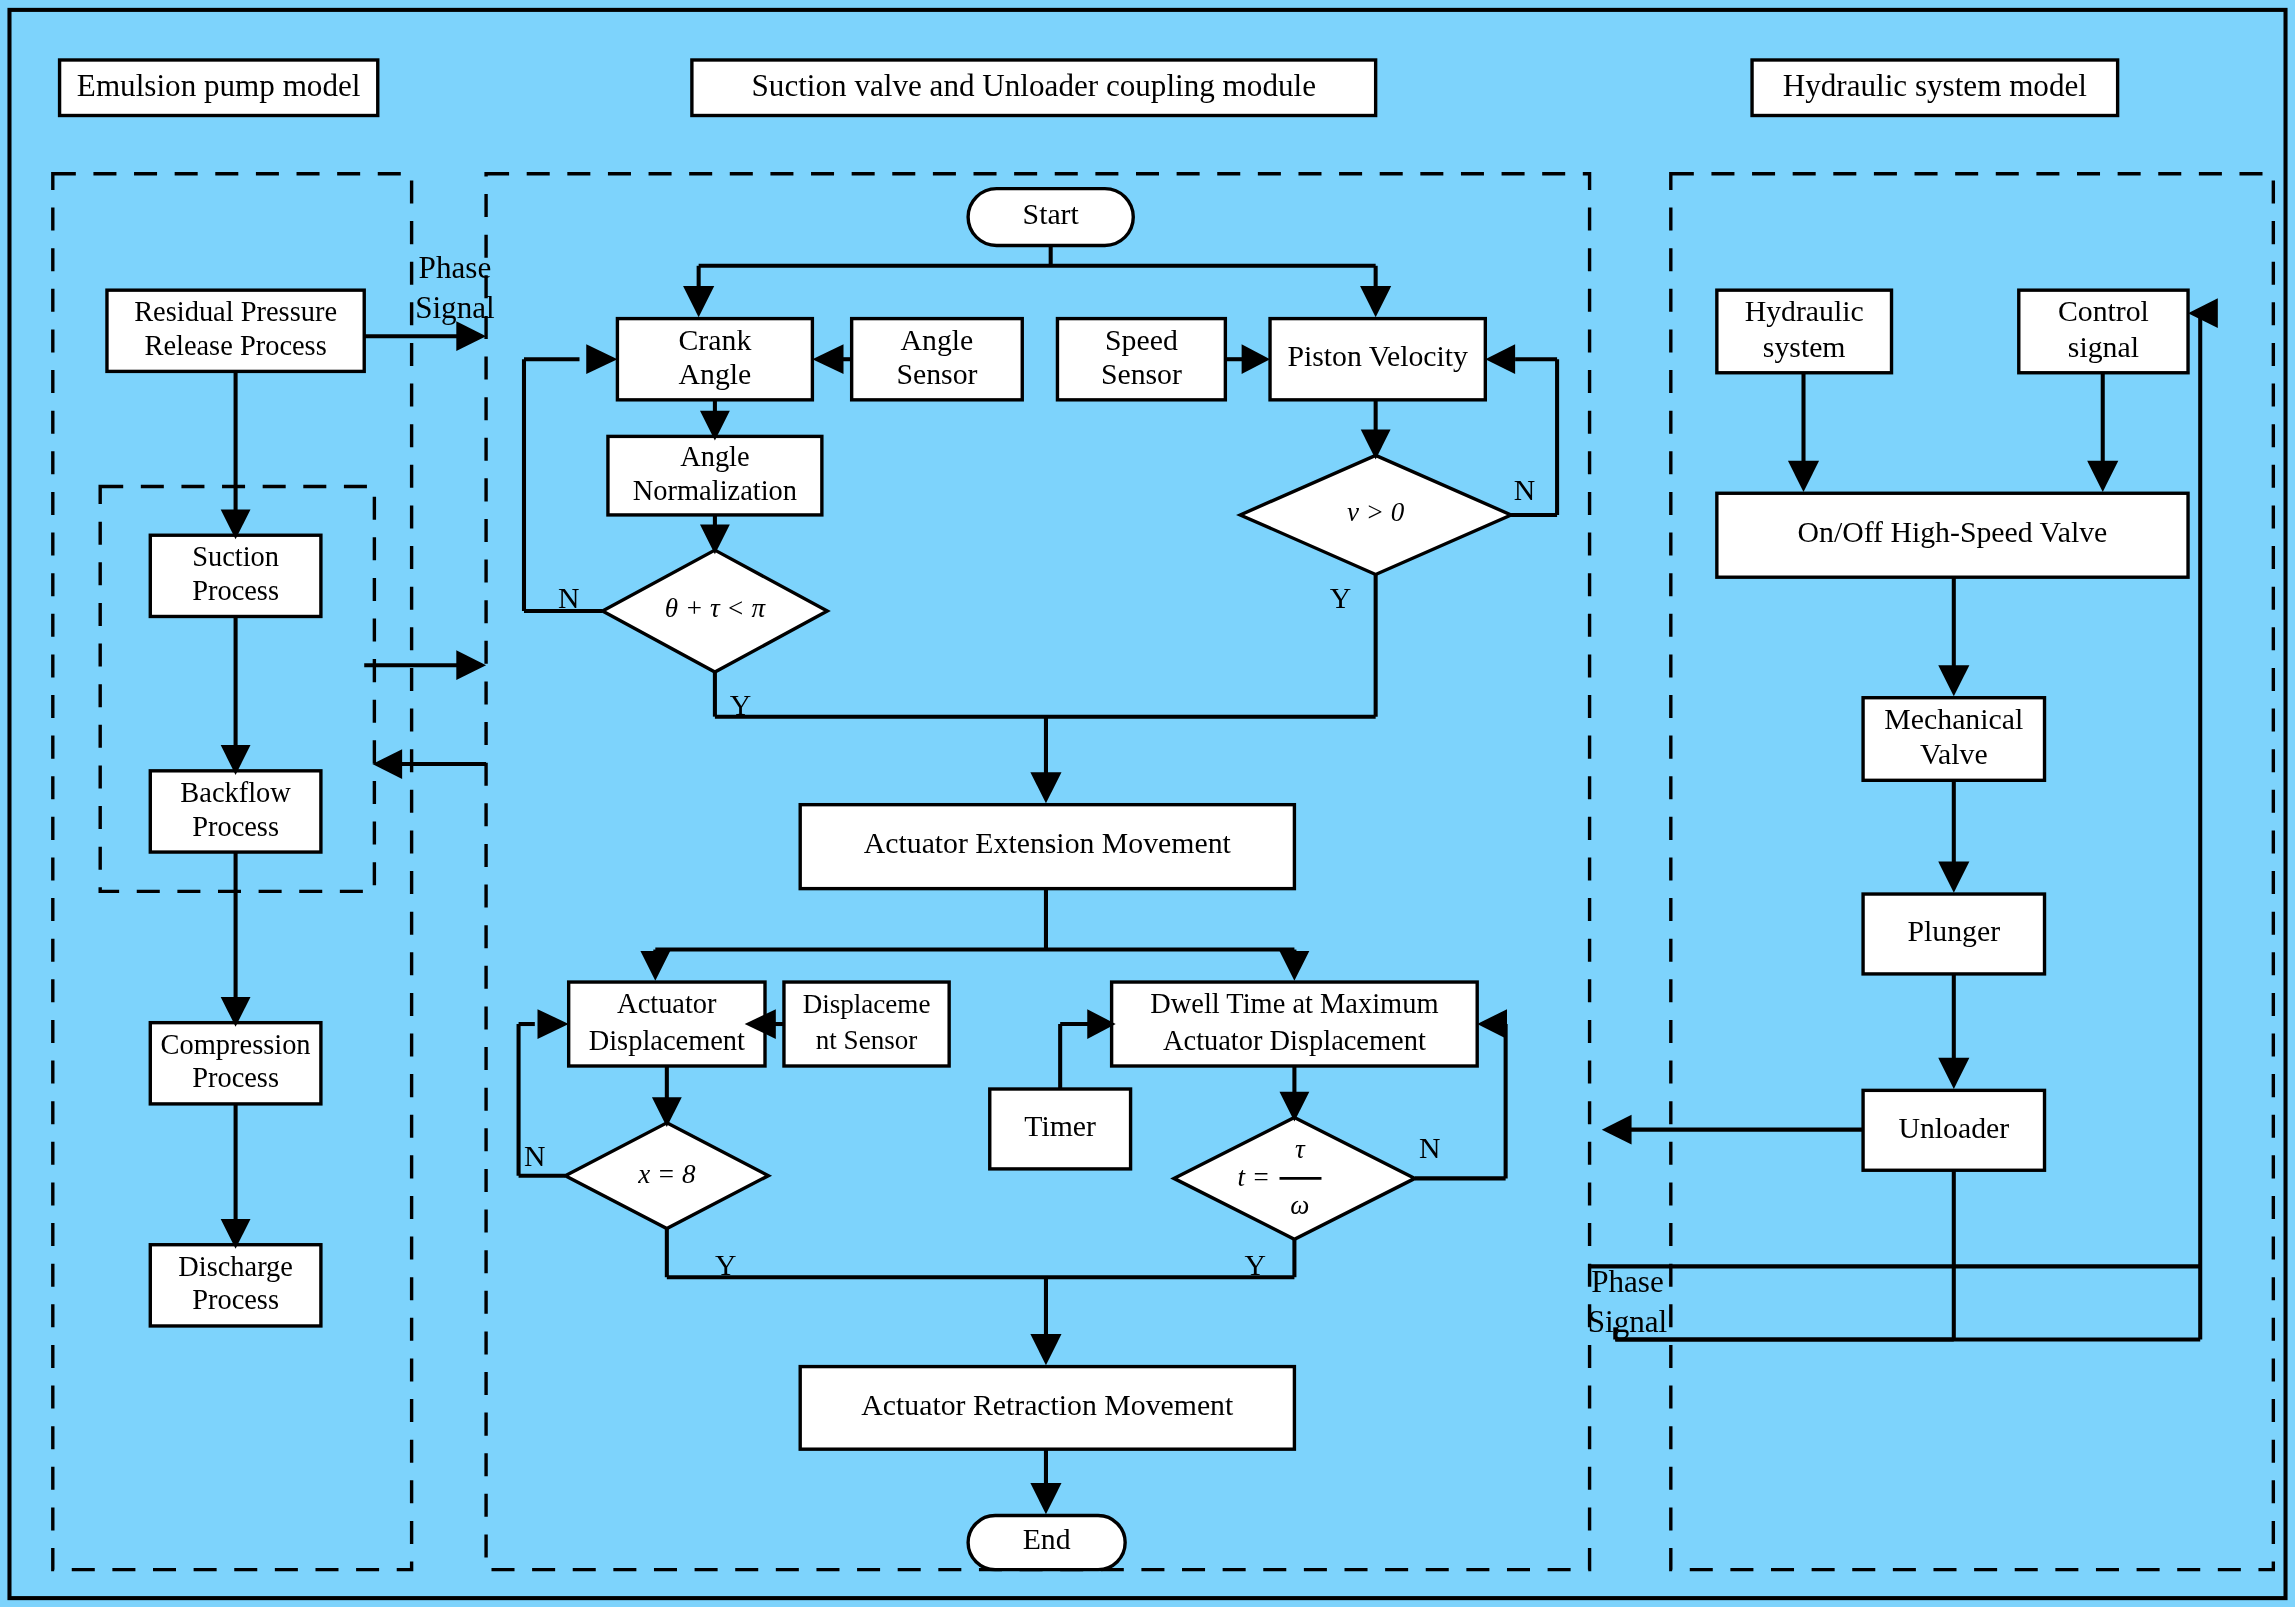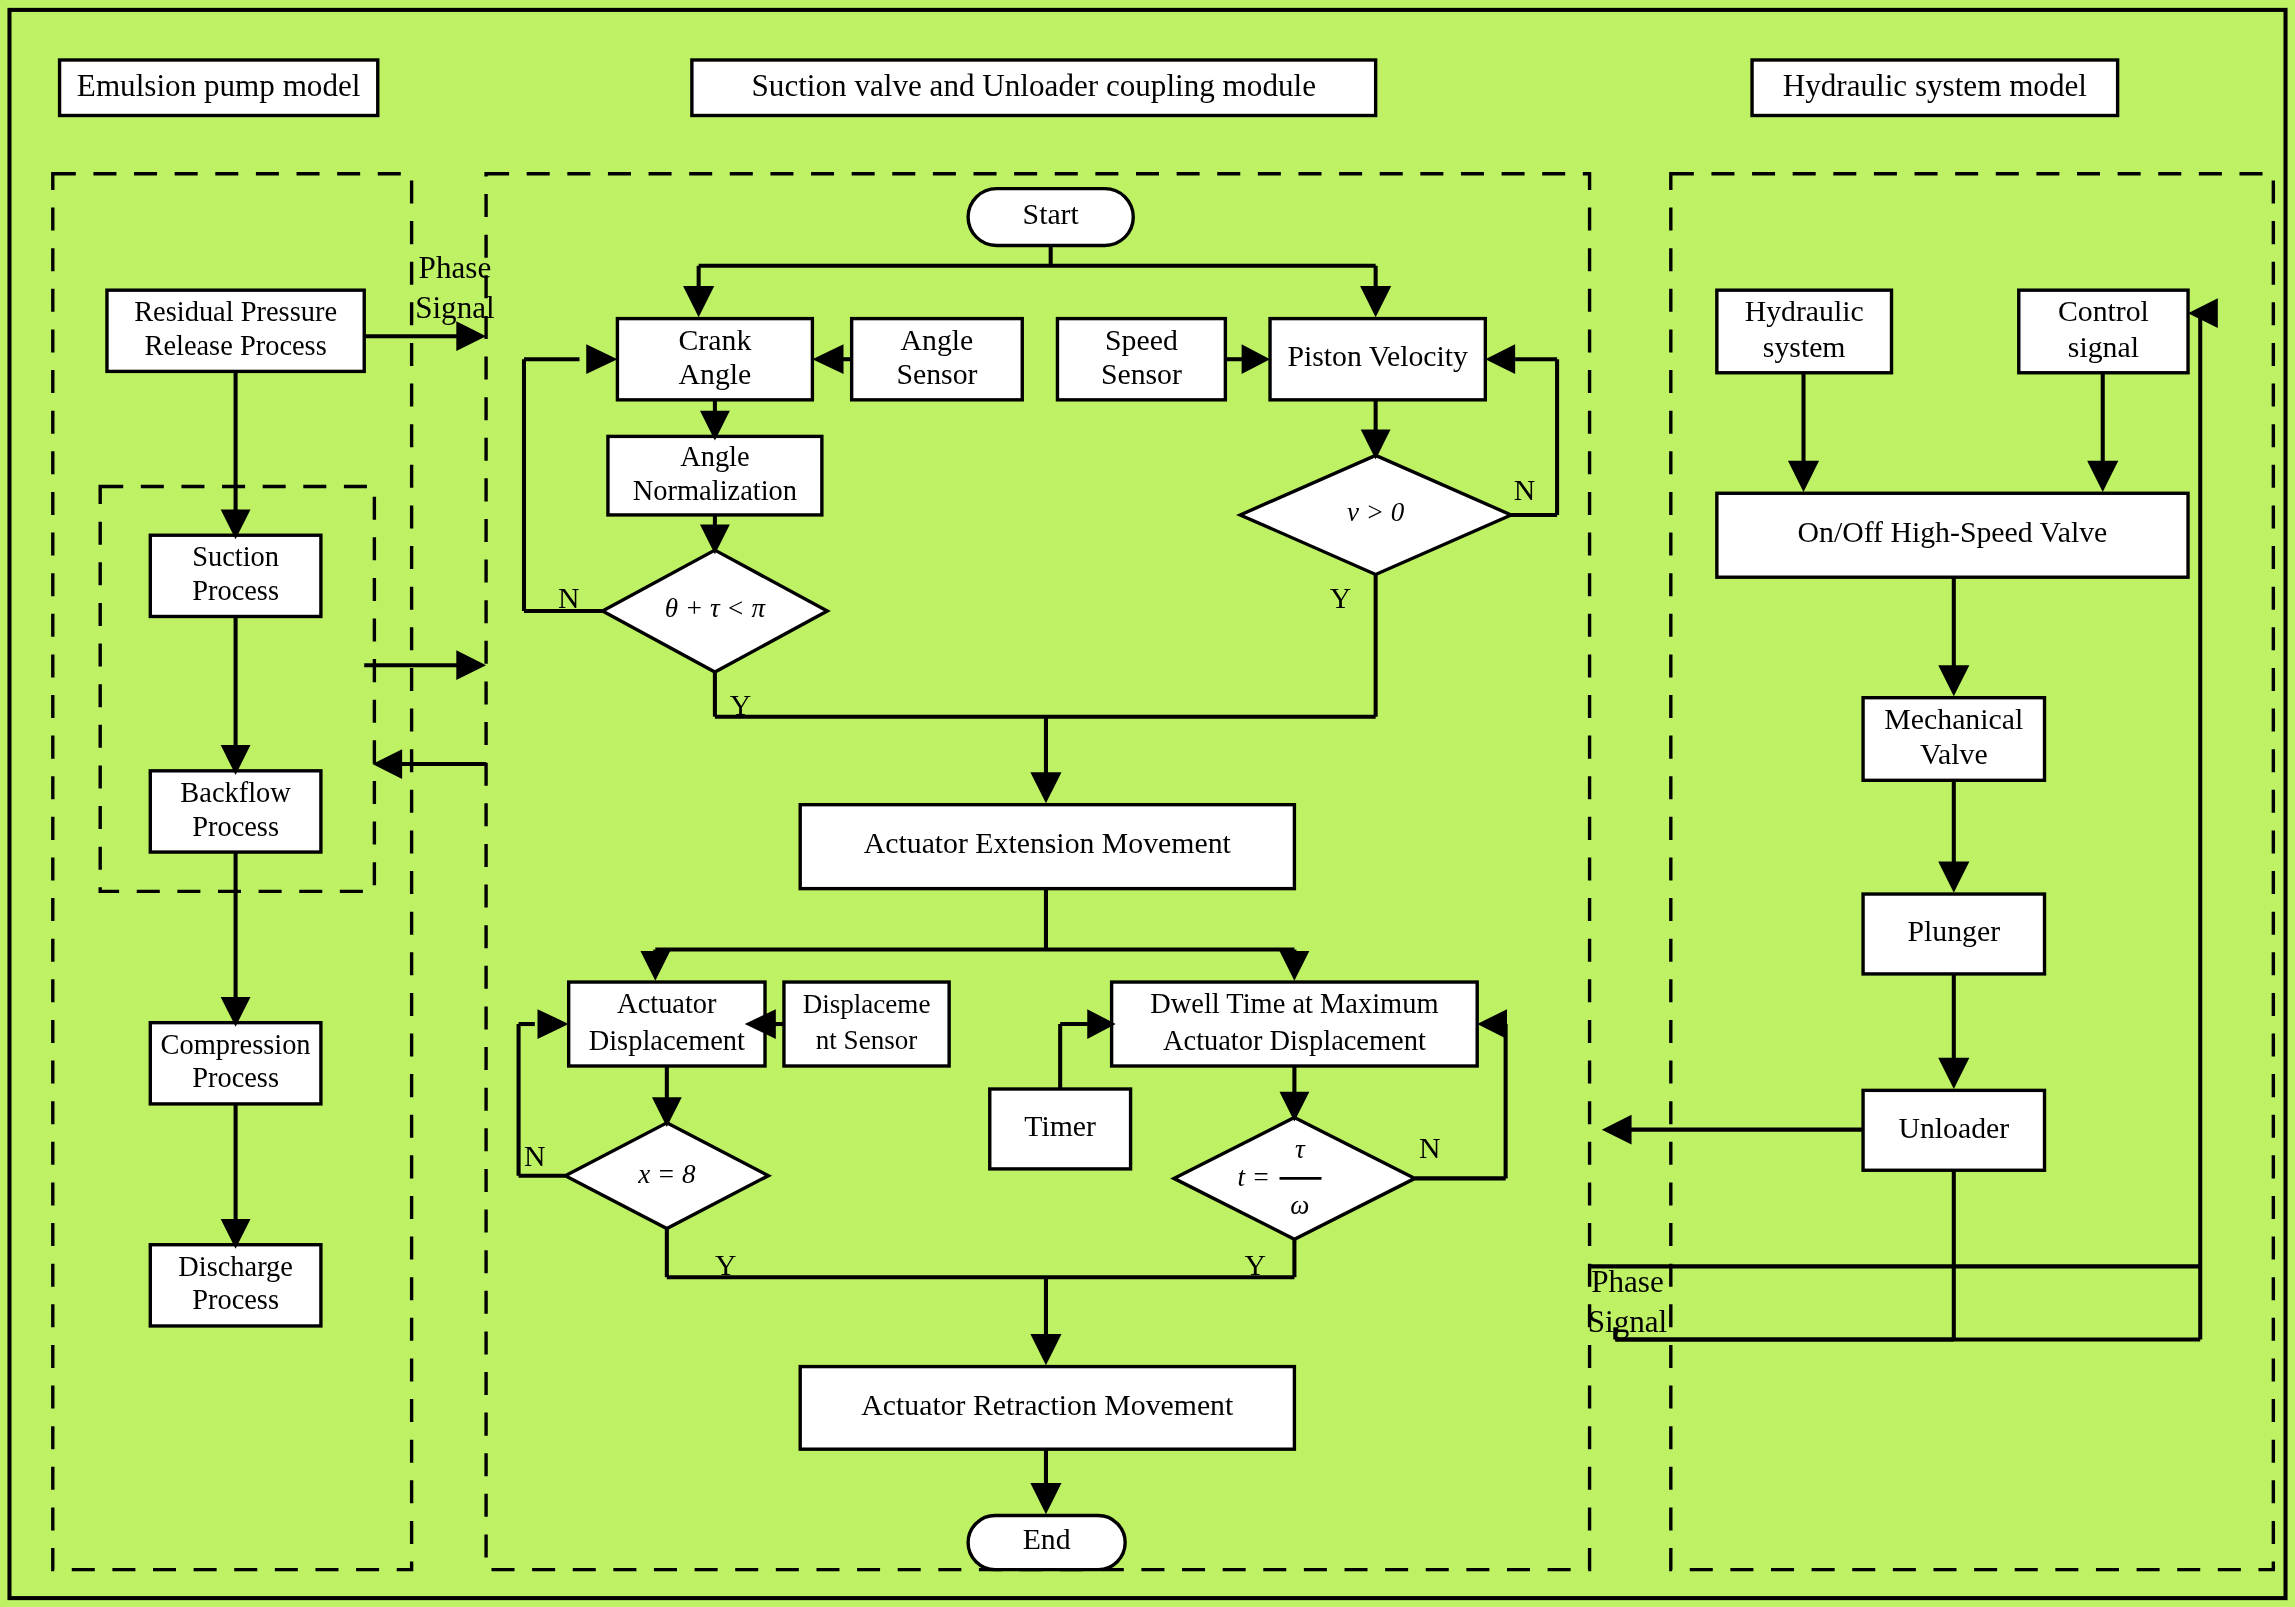--- a/index.html
+++ b/index.html
@@ -1,17 +1,17 @@
 <!DOCTYPE html>
 <html style="font-size:10.8px"><head>
 <meta charset="utf-8">
 <style>
   html,body{margin:0;padding:0;background:#ffffff;}
   body{font-family:"Liberation Serif", serif;}
-  #stage{position:relative;width:2295px;height:1608px;background:#bef264;}
+  #stage{position:relative;width:2295px;height:1608px;background:#7dd3fc;}
   svg{display:block;}
   .bx{fill:#ffffff;stroke:#000000;stroke-width:5;}
   .dash{fill:none;stroke:#000000;stroke-width:5;stroke-dasharray:34 26;}
   .ln{fill:none;stroke:#000000;stroke-width:6;stroke-linecap:butt;}
   .ar{fill:#000000;stroke:none;}
   .t{font-family:"Liberation Serif", serif;fill:#000000;text-anchor:middle;dominant-baseline:middle;}
   .t38{font-size:40px;}
   .t40{font-size:42px;}
   .t42{font-size:44px;}
   .ti{font-style:italic;}

